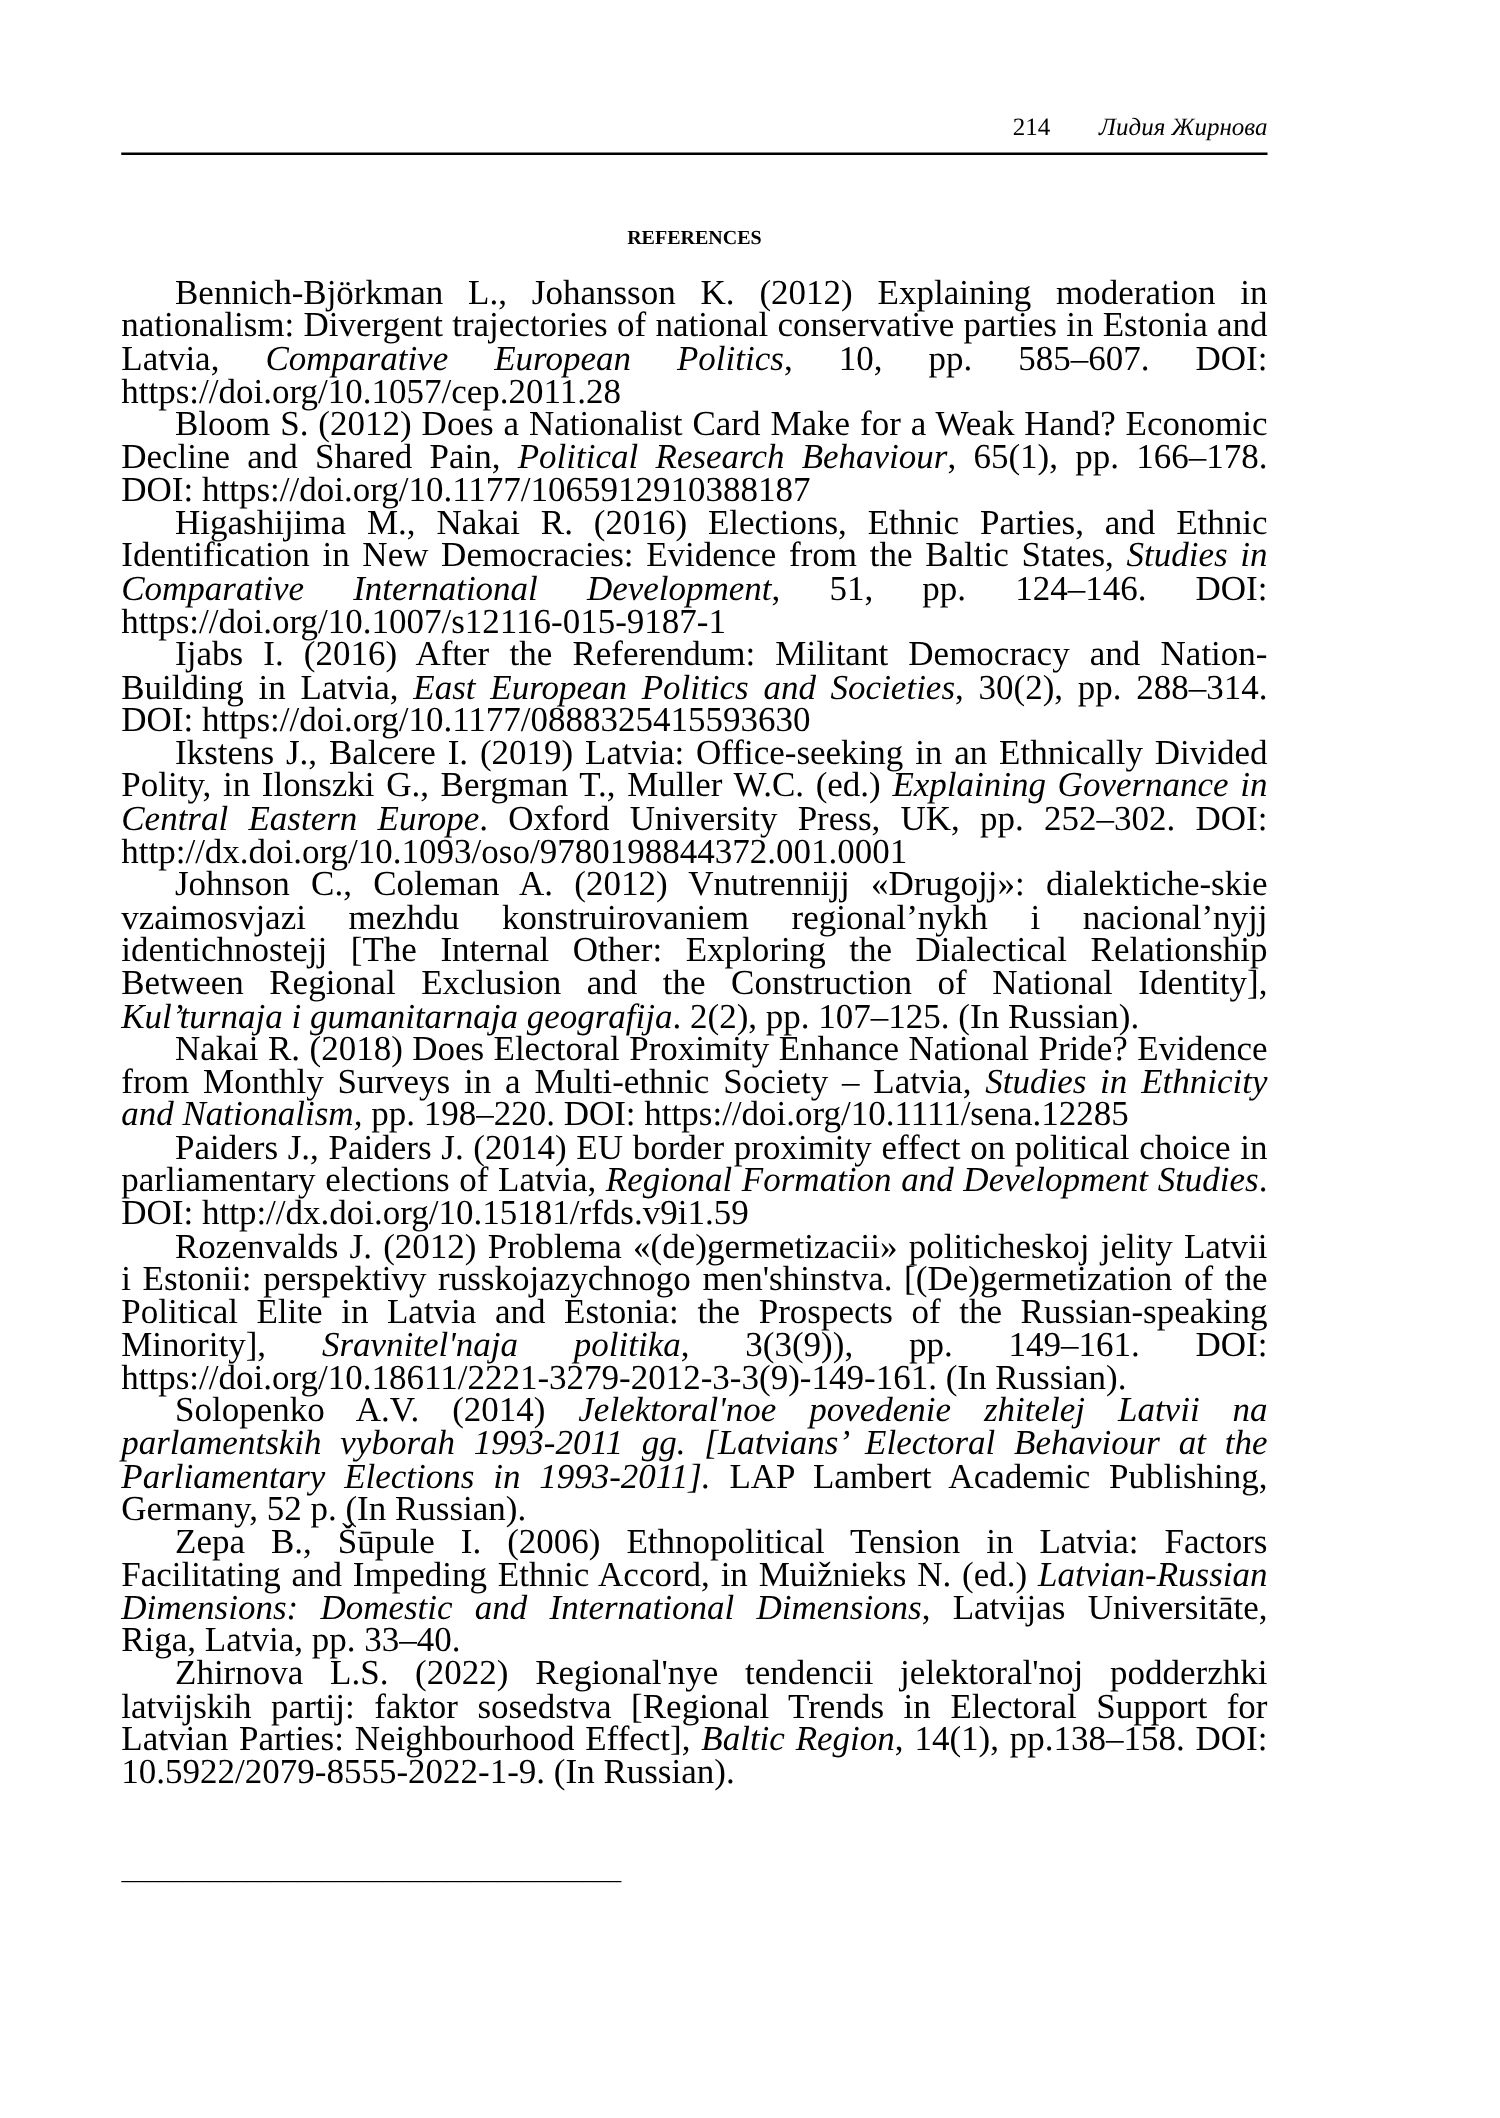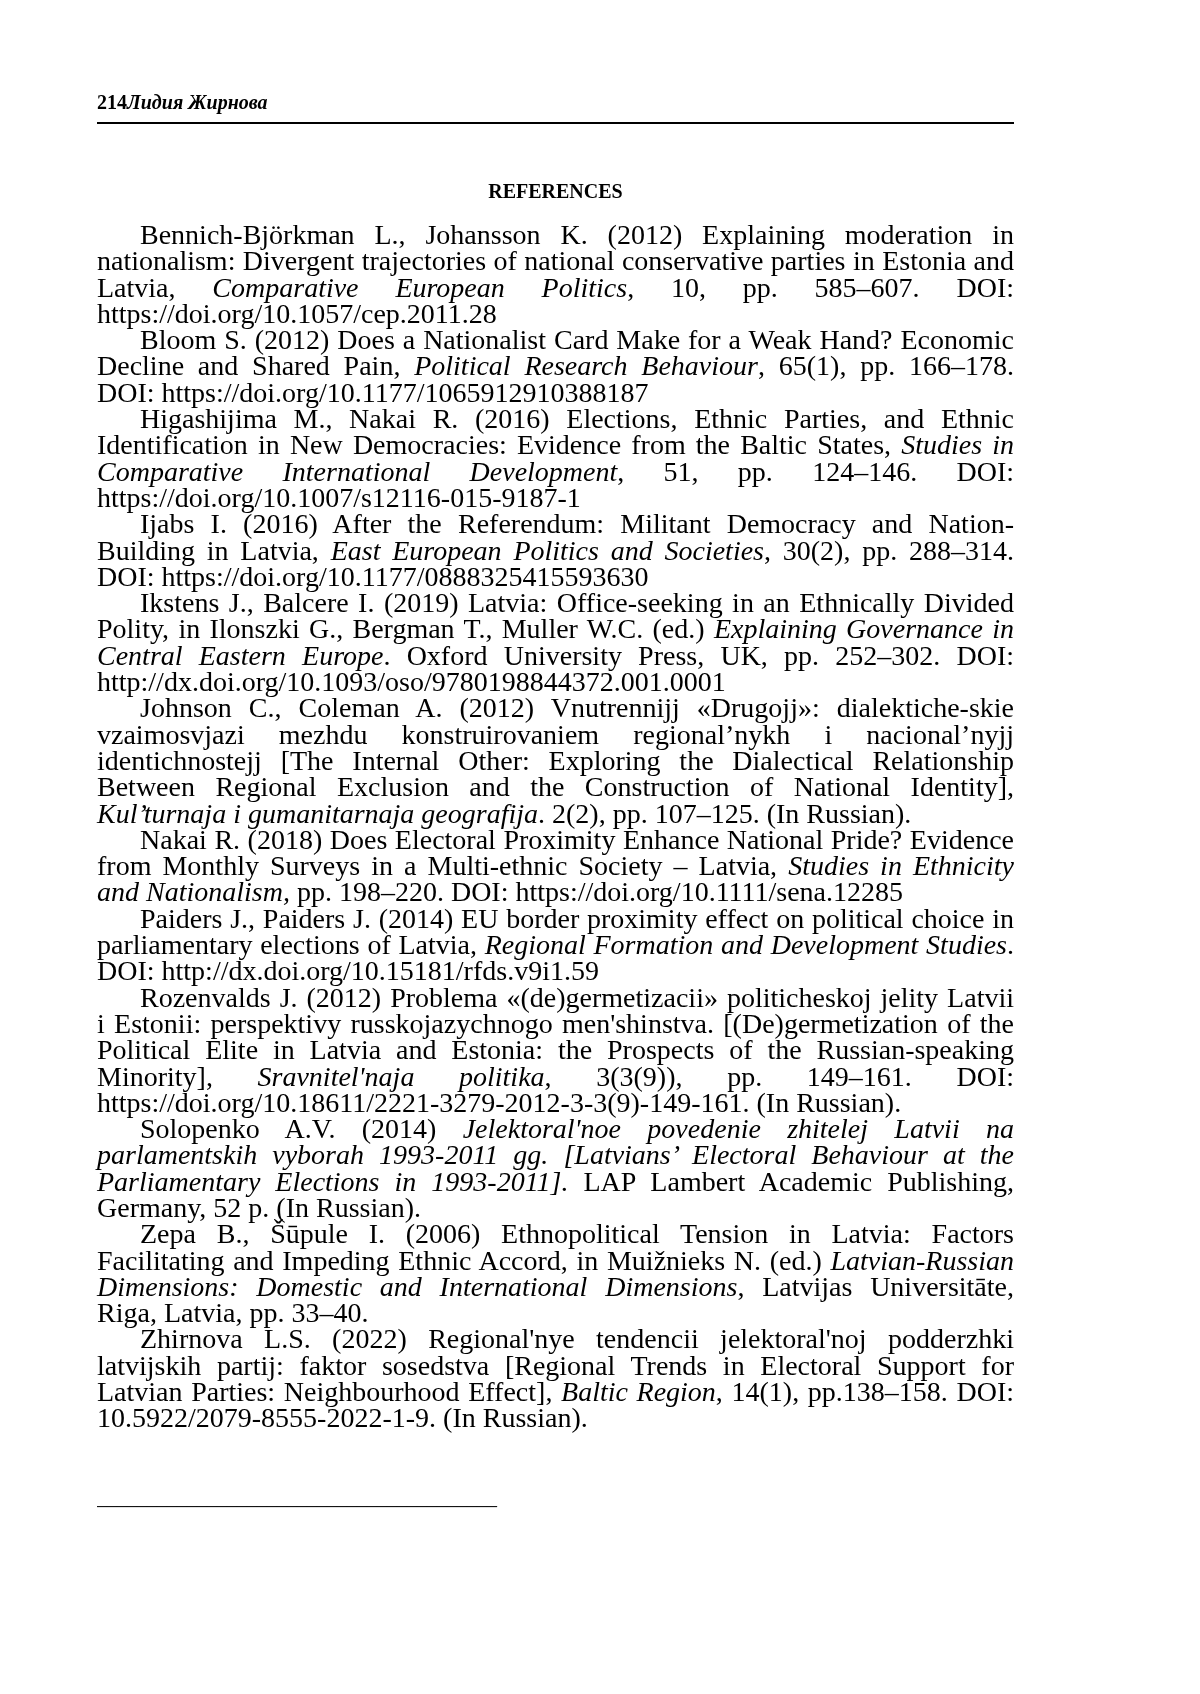--- a/index.html
+++ b/index.html
@@ -16,33 +16,32 @@
     min-height: 1694px;
     background: #ffffff;
   }
   .content {
     margin-left: 97px;
     width: 917px;
     padding-top: 90px;
   }
   .running-header {
     display: flex;
-    justify-content: flex-start;
+    justify-content: flex-end;
     align-items: baseline;
     font-size: 20px;
     line-height: 24px;
     padding-bottom: 8px;
     border-bottom: 2.5px solid #000;
-    font-weight: bold;
   }
-  .running-head { font-style: italic; }
+  .running-head { font-style: italic; margin-left: 39px; }
   .section-title {
     text-align: center;
     font-weight: bold;
-    font-size: 20px;
+    font-size: 16px;
     line-height: 26px;
     margin-top: 54px;
     margin-bottom: 18px;
   }
   .refs p.ref {
     font-size: 28px;
     line-height: 26.3px;
     text-align: justify;
     text-indent: 43px;
     hyphens: none;

